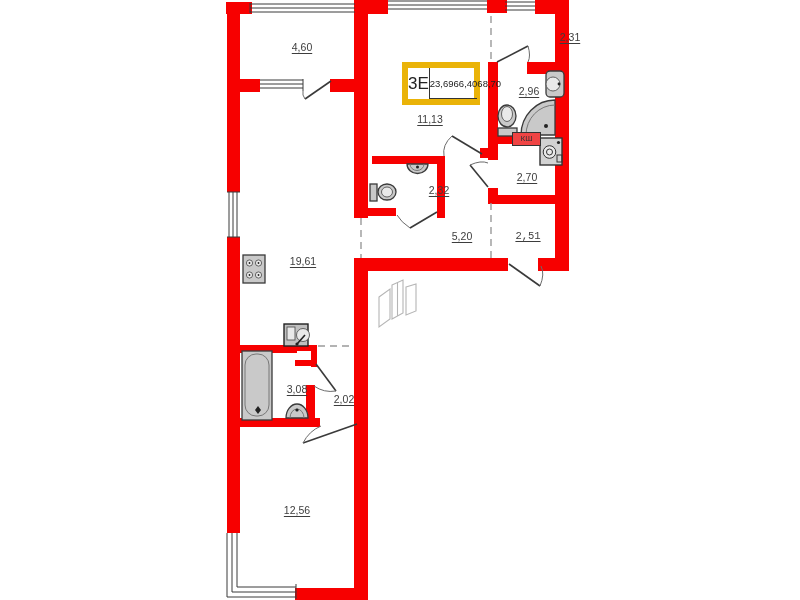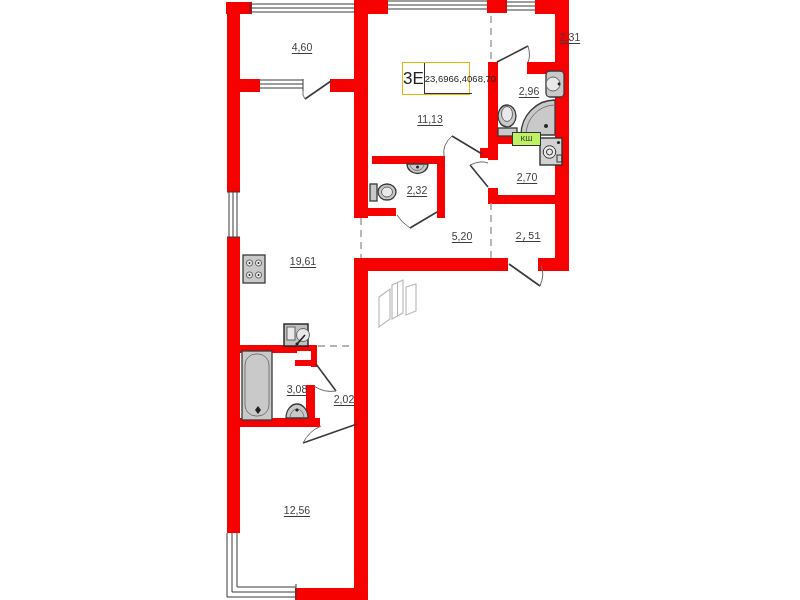--- a/index.html
+++ b/index.html
@@ -11,30 +11,30 @@
   .leaf{stroke:#3a3a3a;stroke-width:1.6;fill:none;}
   .arc{stroke:#6b6b6b;stroke-width:1;fill:none;}
   .dash{stroke:#9a9a9a;stroke-width:1.4;fill:none;stroke-dasharray:7 5;}
   .fx{fill:var(--fixture_fill,#c9c9c9);stroke:var(--fixture_stroke,#3a3a3a);stroke-width:1.3;}
   .fx2{fill:#e9e9e9;stroke:#555;stroke-width:0.9;}
   .inln{fill:none;stroke:#777;stroke-width:1;}
   .dot{fill:#222;stroke:none;}
   .sketch{fill:#ffffff;stroke:#b5b5b5;stroke-width:1.1;}
   .lbl{position:absolute;transform:translate(-50%,-50%);font-size:10.5px;color:var(--text,#3d3d3d);
        text-decoration:underline;text-underline-offset:2px;white-space:nowrap;}
-  .stamp{position:absolute;left:402px;top:62px;width:66px;height:31px;border:1px solid #eab308;
+  .stamp{position:absolute;left:402px;top:62px;width:66px;height:31px;border:6px solid #eab308;
          display:flex;background:#fff;color:#222;box-sizing:content-box;}
   .stamp .type{width:25px;border-right:1px solid #333;display:flex;align-items:center;
                justify-content:center;font-size:17px;}
   .stamp .vals{flex:1;display:flex;flex-direction:row;}
   .stamp .vals div{flex:1;display:flex;align-items:center;justify-content:center;font-size:9.5px;
                    border-bottom:1px solid #333;}
   .stamp .vals div:last-child{border-bottom:none;}
   .ksh{position:absolute;left:512px;top:132px;width:27px;height:12px;border:1px solid #333;
-       background:#bef264;display:flex;align-items:center;justify-content:center;font-size:8px;
+       background:#ef4444;display:flex;align-items:center;justify-content:center;font-size:8px;
        color:#333;line-height:1;}
 </style>
 </head>
 <body>
 
 <div class="canvas">
 
 <svg width="800" height="600" viewBox="0 0 800 600">
 
   <g>
@@ -204,21 +204,21 @@
     <path class="sketch" d="M397.5,282.5 V316"></path>
     <path class="sketch" d="M406,287 L416,284 L416,311 L406,315 Z"></path>
   </g>
 </svg>
 
 <span class="lbl" style="left:302px;top:47px;">4,60</span>
 <span class="lbl" style="left:430px;top:119px;">11,13</span>
 <span class="lbl" style="left:528px;top:37px;margin-left:42px;">2,31</span>
 <span class="lbl" style="left:529px;top:91px;">2,96</span>
 <span class="lbl" style="left:527px;top:177px;">2,70</span>
-<span class="lbl" style="left:417px;top:190px;">2,32</span>
+<span class="lbl" style="left:439px;top:190px;">2,32</span>
 <span class="lbl" style="left:462px;top:236px;">5,20</span>
 <span class="lbl" style="left:528px;top:236px;font-family:Liberation Mono, monospace;">2,51</span>
 <span class="lbl" style="left:303px;top:261px;">19,61</span>
 <span class="lbl" style="left:297px;top:389px;">3,08</span>
 <span class="lbl" style="left:344px;top:399px;">2,02</span>
 <span class="lbl" style="left:297px;top:510px;">12,56</span>
 
 <div class="ksh">КШ</div>
 
 <div class="stamp">

